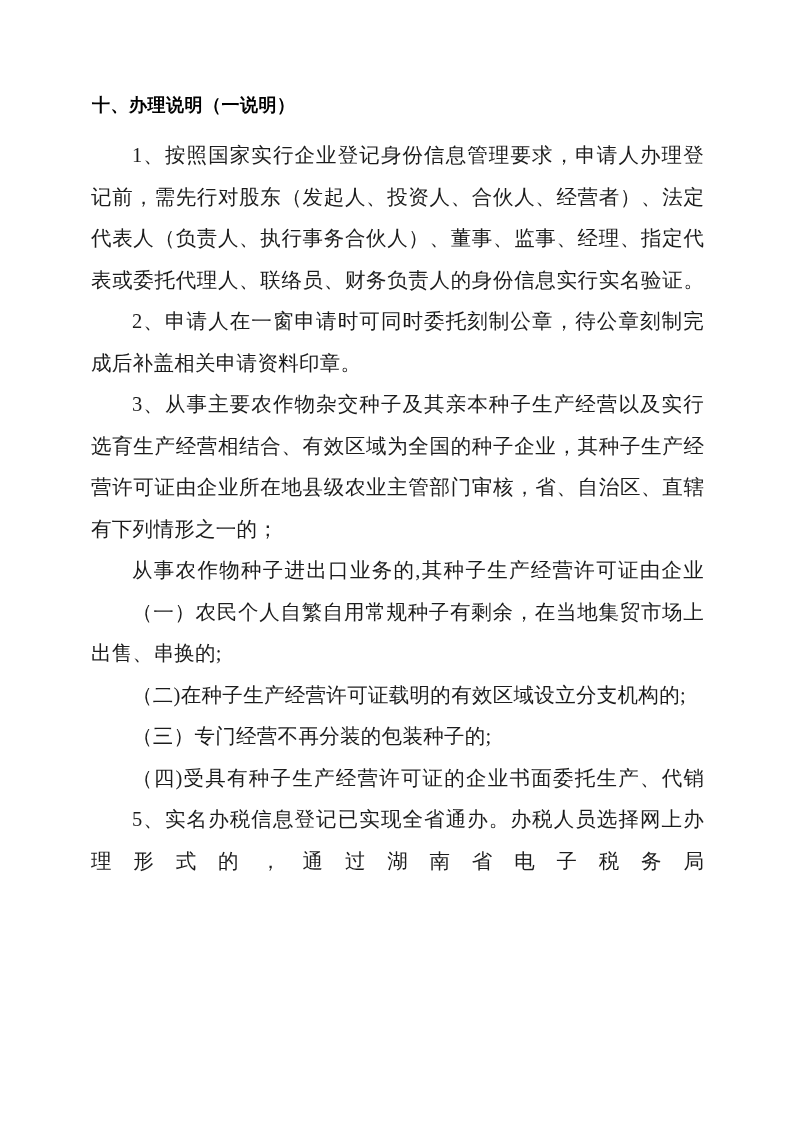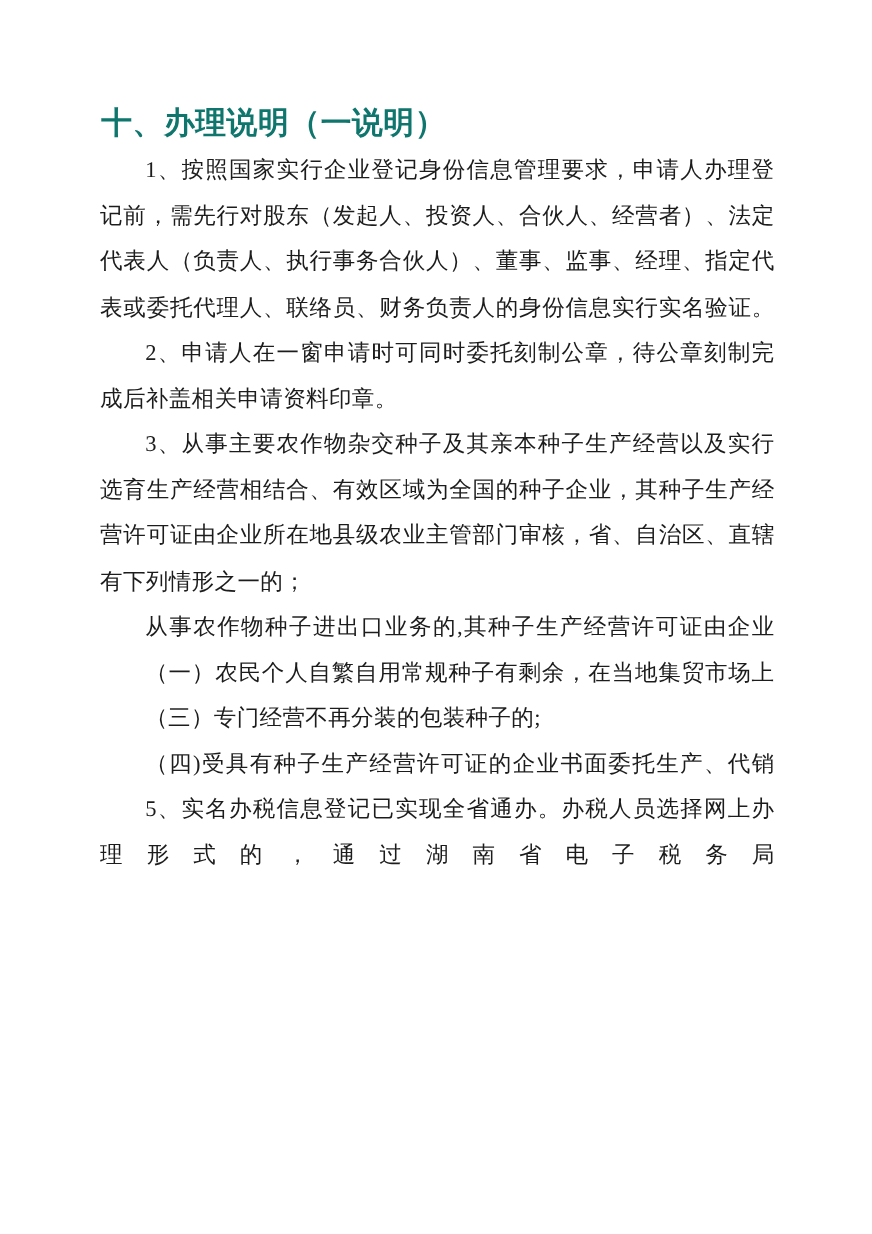--- a/index.html
+++ b/index.html
@@ -18,24 +18,24 @@
   .content {
     position: absolute;
     left: 91px; top: 0;
     width: 613px; height: 100%;
   }
   .doc-title {
     position: absolute;
     top: 93px; left: 1px;
     margin: 0;
     font-family: "Liberation Sans", "DejaVu Sans", sans-serif;
-    font-size: 28px;
+    font-size: 18px;
     font-weight: 700;
     letter-spacing: 0.5px;
-    color: #0f766e;
+    color: #000000;
     white-space: nowrap;
   }
   .lines {
     position: absolute;
     top: 135px; left: 0;
     width: 613px;
   }
   .line {
     height: 41.5px;
     line-height: 41.5px;
@@ -354,20 +354,22 @@
           <span>，</span>
           <span>在</span>
           <span>当</span>
           <span>地</span>
           <span>集</span>
           <span>贸</span>
           <span>市</span>
           <span>场</span>
           <span>上</span>
         </div>
+        <div class="line">出售、串换的;</div>
+        <div class="line indent">（二)在种子生产经营许可证载明的有效区域设立分支机构的;</div>
         <div class="line indent">（三）专门经营不再分装的包装种子的;</div>
         <div class="line indent fill">
           <span>（</span>
           <span>四</span>
           <span>)</span>
           <span>受</span>
           <span>具</span>
           <span>有</span>
           <span>种</span>
           <span>子</span>

